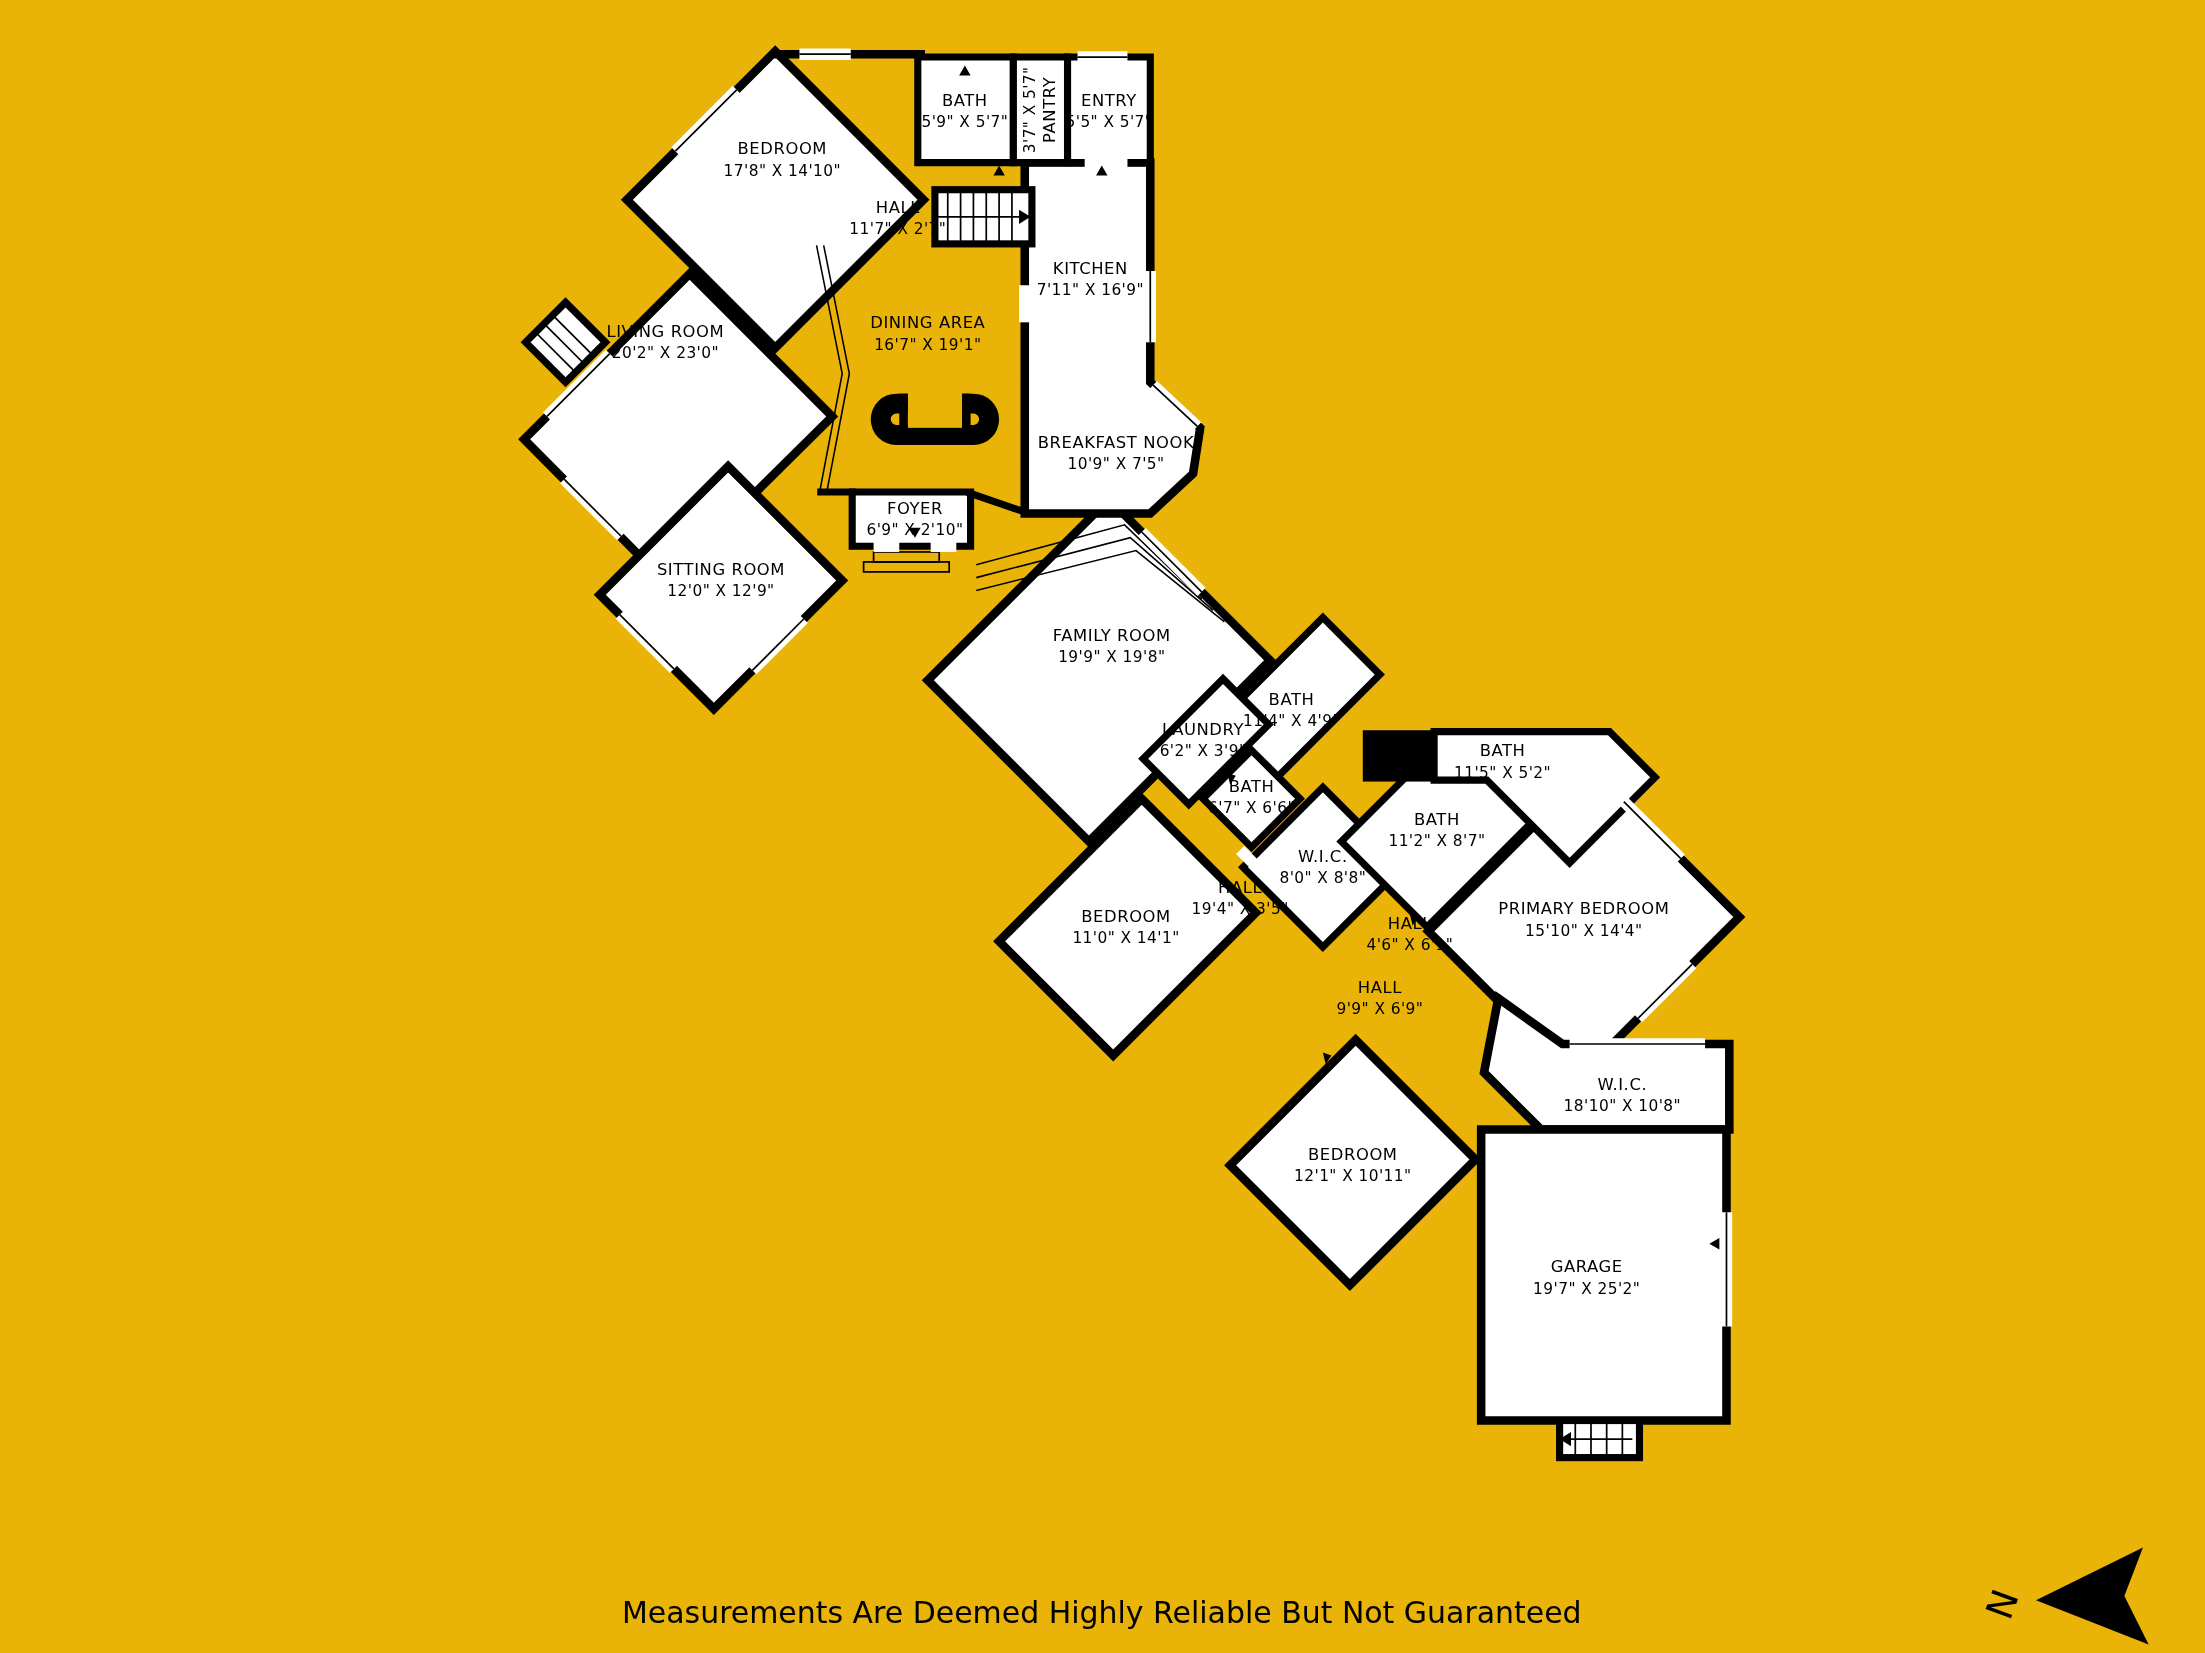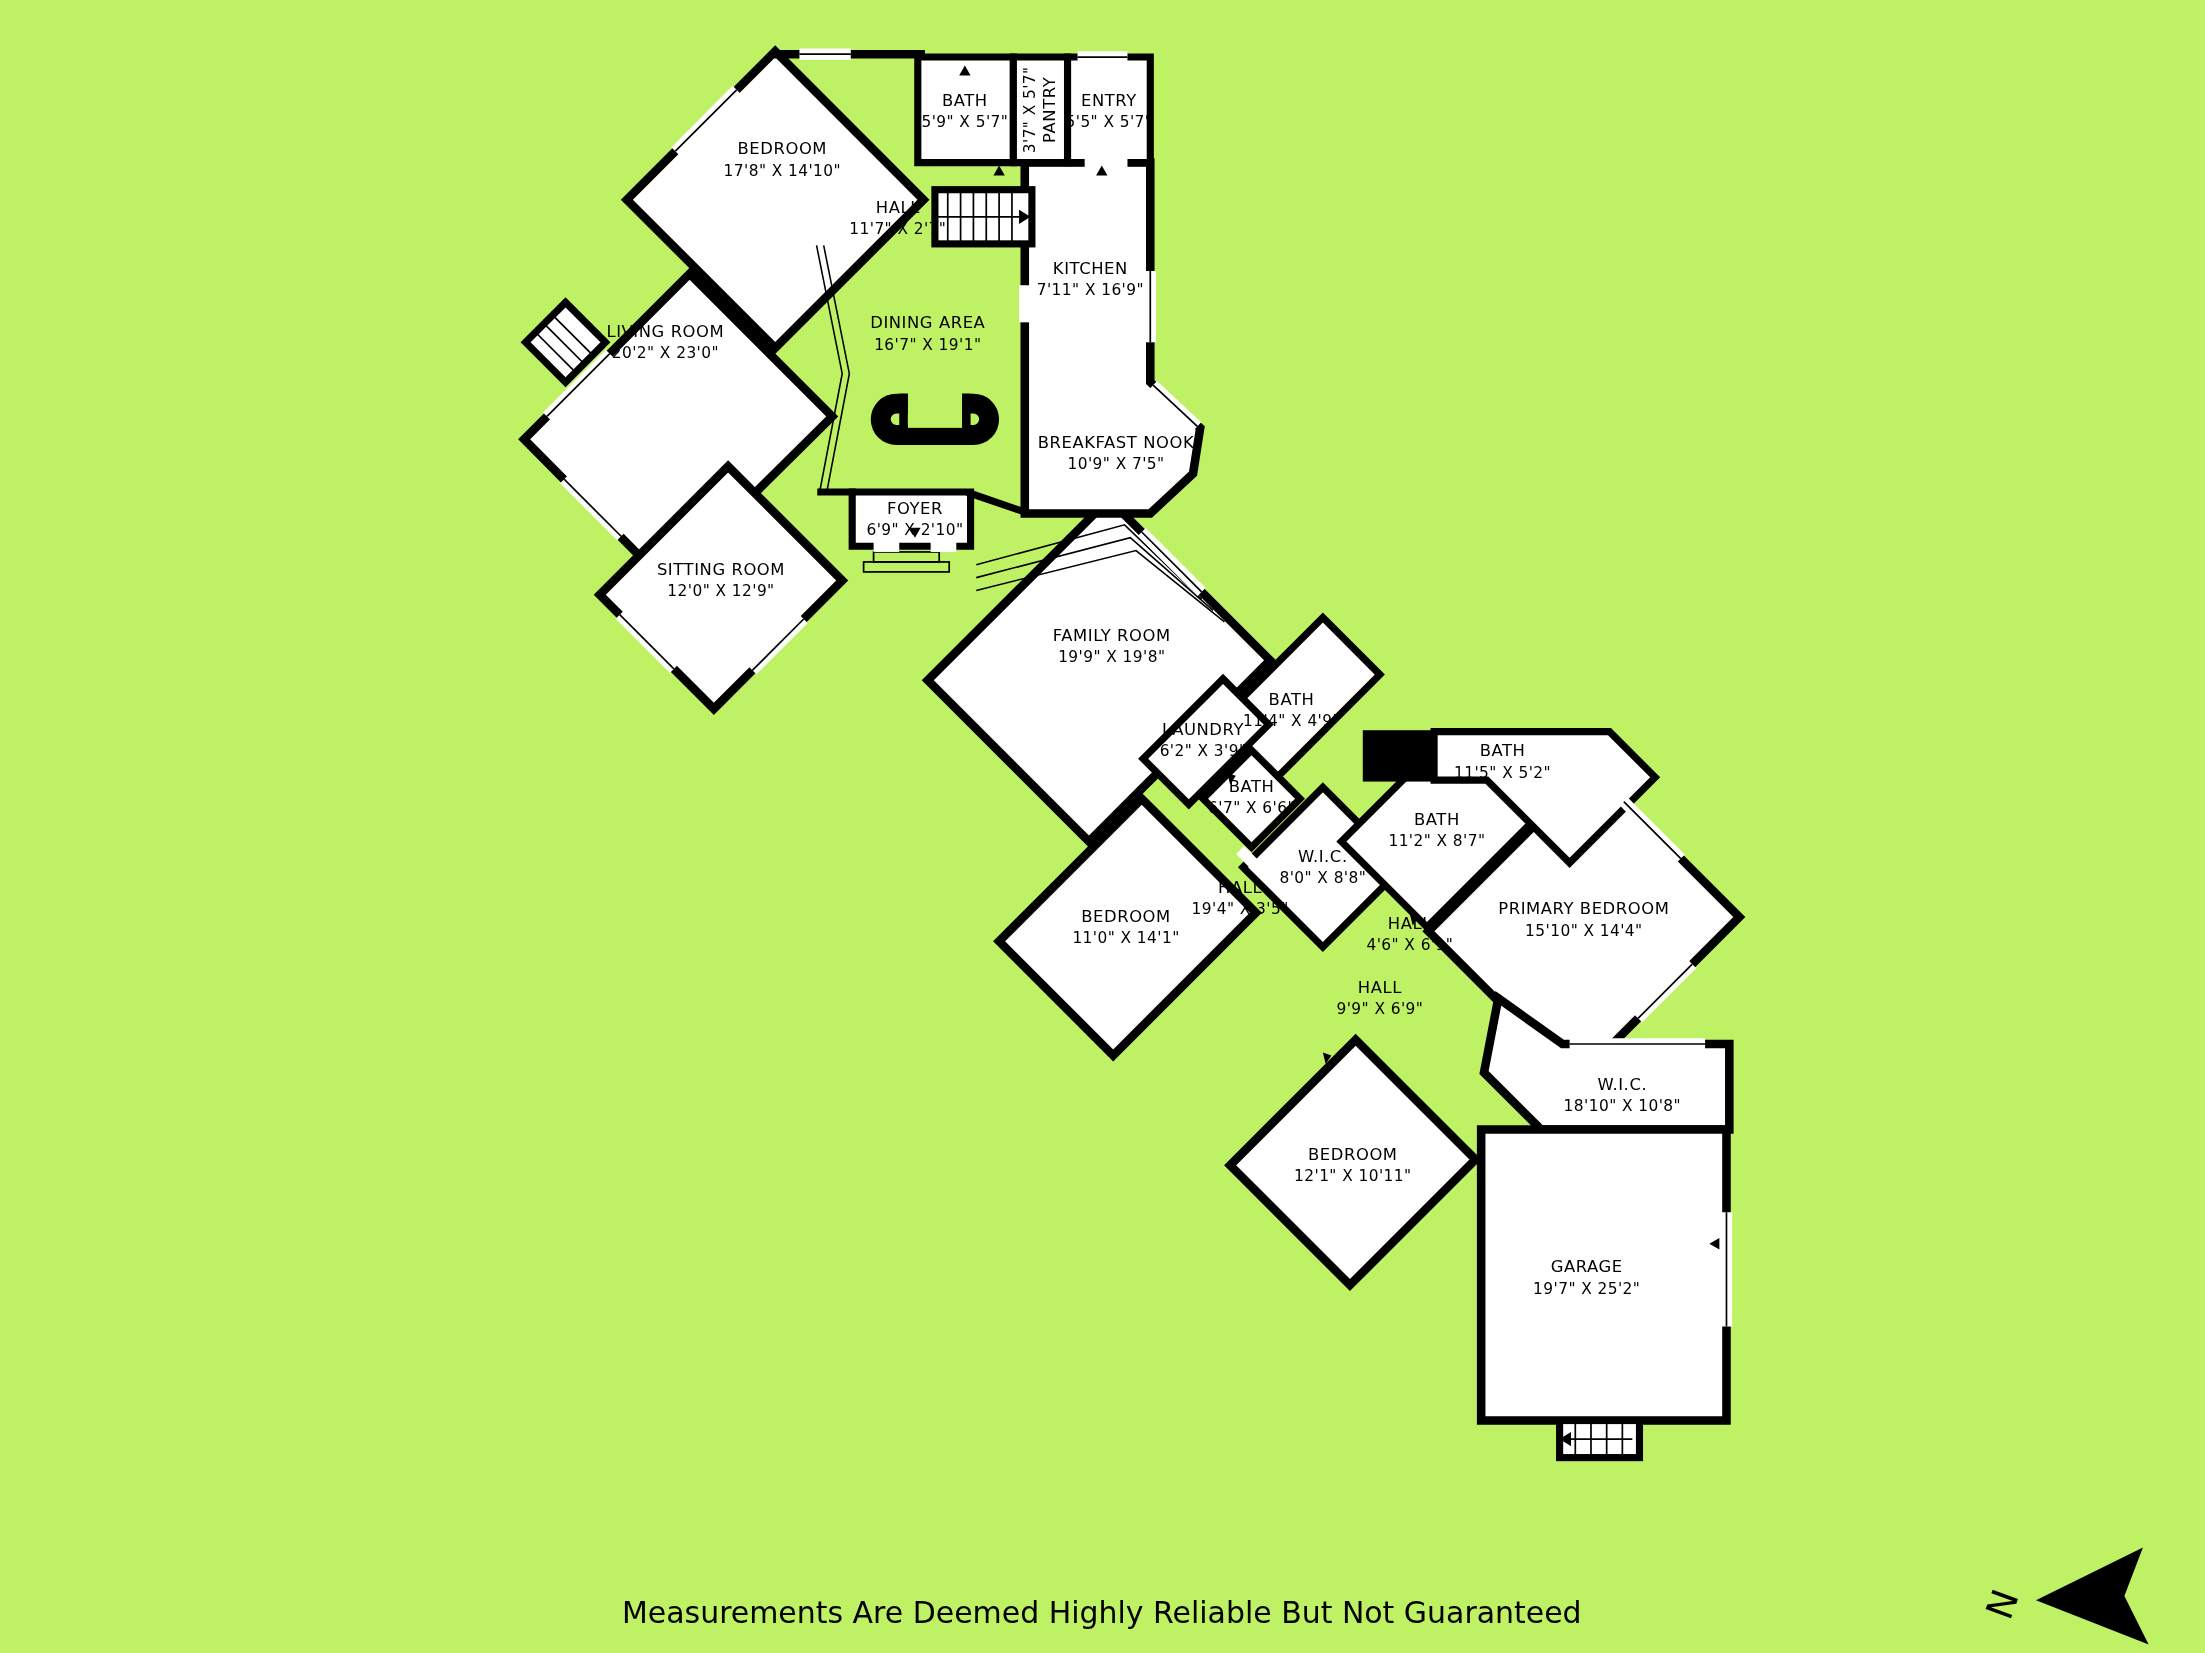--- a/index.html
+++ b/index.html
@@ -1,17 +1,17 @@
 <!DOCTYPE html>
 <html style="font-size:11.8px"><head>
 <meta charset="utf-8">
 <style>
   html,body{margin:0;padding:0;background:#fff;width:100%;height:100%;}
   body{font-family:"DejaVu Sans","Liberation Sans",sans-serif;}
-  .stage{position:fixed;inset:0;display:flex;align-items:flex-start;justify-content:center;background:#bef264;}
+  .stage{position:fixed;inset:0;display:flex;align-items:flex-start;justify-content:center;background:#eab308;}
   svg{width:100%;height:100%;display:block;}
   
   .room{fill:#fff;stroke:#000;stroke-width:6;stroke-linejoin:miter;}
   .room.thin{stroke-width:5;}
   .wall{stroke:#000;stroke-width:6;fill:none;stroke-linecap:square;}
   .wall.thin{stroke-width:5;}
   .solid{fill:#000;stroke:none;}
   .lite{stroke:#000;stroke-width:1.2;fill:none;}
   .wingap{stroke:#fff;stroke-width:8;fill:none;}
   .winline{stroke:#000;stroke-width:1.2;fill:none;}

